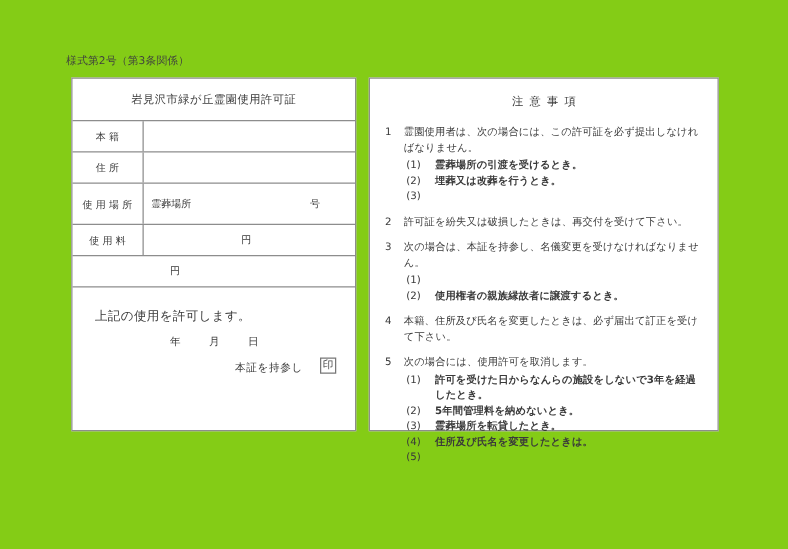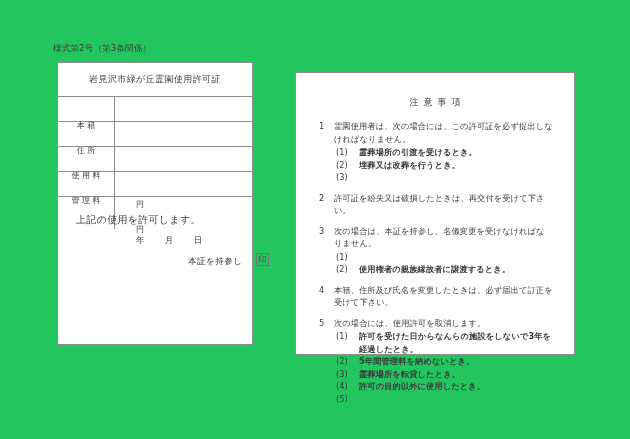--- a/index.html
+++ b/index.html
@@ -12,58 +12,58 @@
     height: 439px;
     position: relative;
     font-family: "DejaVu Sans", "Liberation Sans", sans-serif;
     color: #3a3a3a;
     overflow: hidden;
   }
   .page {
     position: absolute;
     left: 0; top: 0;
     width: 630px; height: 439px;
-    background: #22c55e;
+    background: #84cc16;
   }
   
   .form-no {
     position: absolute;
     left: 53px;
     top: 43px;
     font-size: 8.5px;
     letter-spacing: .2px;
     color: #3f3f3f;
     white-space: nowrap;
   }
   
   .permit-box {
     position: absolute;
     left: 57px;
     top: 62px;
-    width: 196px;
+    width: 228px;
     height: 283px;
     border: 1px solid #8d8d8d;
     box-sizing: border-box;
     background: #fff;
+    font-family: Liberation Mono, monospace;
   }
   .permit-title {
     height: 33px;
     border-bottom: 1px solid #8d8d8d;
     display: flex;
     align-items: center;
     justify-content: center;
     font-size: 9px;
     letter-spacing: .4px;
     color: #3a3a3a;
   }
   .prow {
     display: flex;
     border-bottom: 1px solid #8d8d8d;
     box-sizing: border-box;
-    flex-direction: column;
   }
   .prow .lab {
     width: 57px;
     flex: 0 0 57px;
     border-right: 1px solid #8d8d8d;
     box-sizing: border-box;
     display: flex;
     align-items: center;
     justify-content: center;
     font-size: 8px;
@@ -140,27 +140,27 @@
     box-sizing: border-box;
     font-size: 8.5px;
     line-height: 11px;
     text-align: center;
     color: #4a4a4a;
   }
   
   .notes-box {
     position: absolute;
     left: 295px;
-    top: 72px;
+    top: 62px;
     width: 280px;
     height: 283px;
     border: 1px solid #8d8d8d;
     box-sizing: border-box;
     background: #fff;
-    padding: 12px;
+    padding: 1px;
   }
   .notes-title {
     margin-top: 11px;
     text-align: center;
     font-size: 9px;
     letter-spacing: 5px;
     text-indent: 5px;
     color: #3a3a3a;
   }
   .notes-list {
@@ -221,30 +221,36 @@
       <div class="lab">本籍</div>
       <div class="val"></div>
     </div>
 
     <div class="prow r-h25">
       <div class="lab">住所</div>
       <div class="val"></div>
     </div>
 
 
+    <div class="prow r-h33">
+      <div class="lab">使用場所</div>
+      <div class="val">
+        <span class="place-name">霊葬場所</span>
+        <span class="place-no">号</span>
+      </div>
+    </div>
 
     <div class="prow r-h25">
       <div class="lab">使用料</div>
       <div class="val">
         <span class="yen">円</span>
       </div>
     </div>
 
     <div class="prow r-h25">
-      <div class="lab">管理料</div>
       <div class="val">
         <span class="yen">円</span>
       </div>
     </div>
 
 
     <div class="permit-foot">
       <div class="stmt">上記の使用を許可します。</div>
       <div class="date-line">
         <span>年</span>
@@ -324,21 +330,21 @@
           <div class="sub">
             <span class="sub-num">(2)</span>
             <span class="sub-text">5年間管理料を納めないとき。</span>
           </div>
           <div class="sub">
             <span class="sub-num">(3)</span>
             <span class="sub-text">霊葬場所を転貸したとき。</span>
           </div>
           <div class="sub">
             <span class="sub-num">(4)</span>
-            <span class="sub-text">許可の目的以外に使用したとき。</span>
+            <span class="sub-text">住所及び氏名を変更したときは。</span>
           </div>
           <div class="sub">
             <span class="sub-num">(5)</span>
           </div>
         </div>
       </div>
 
     </div>
   </div>
 

